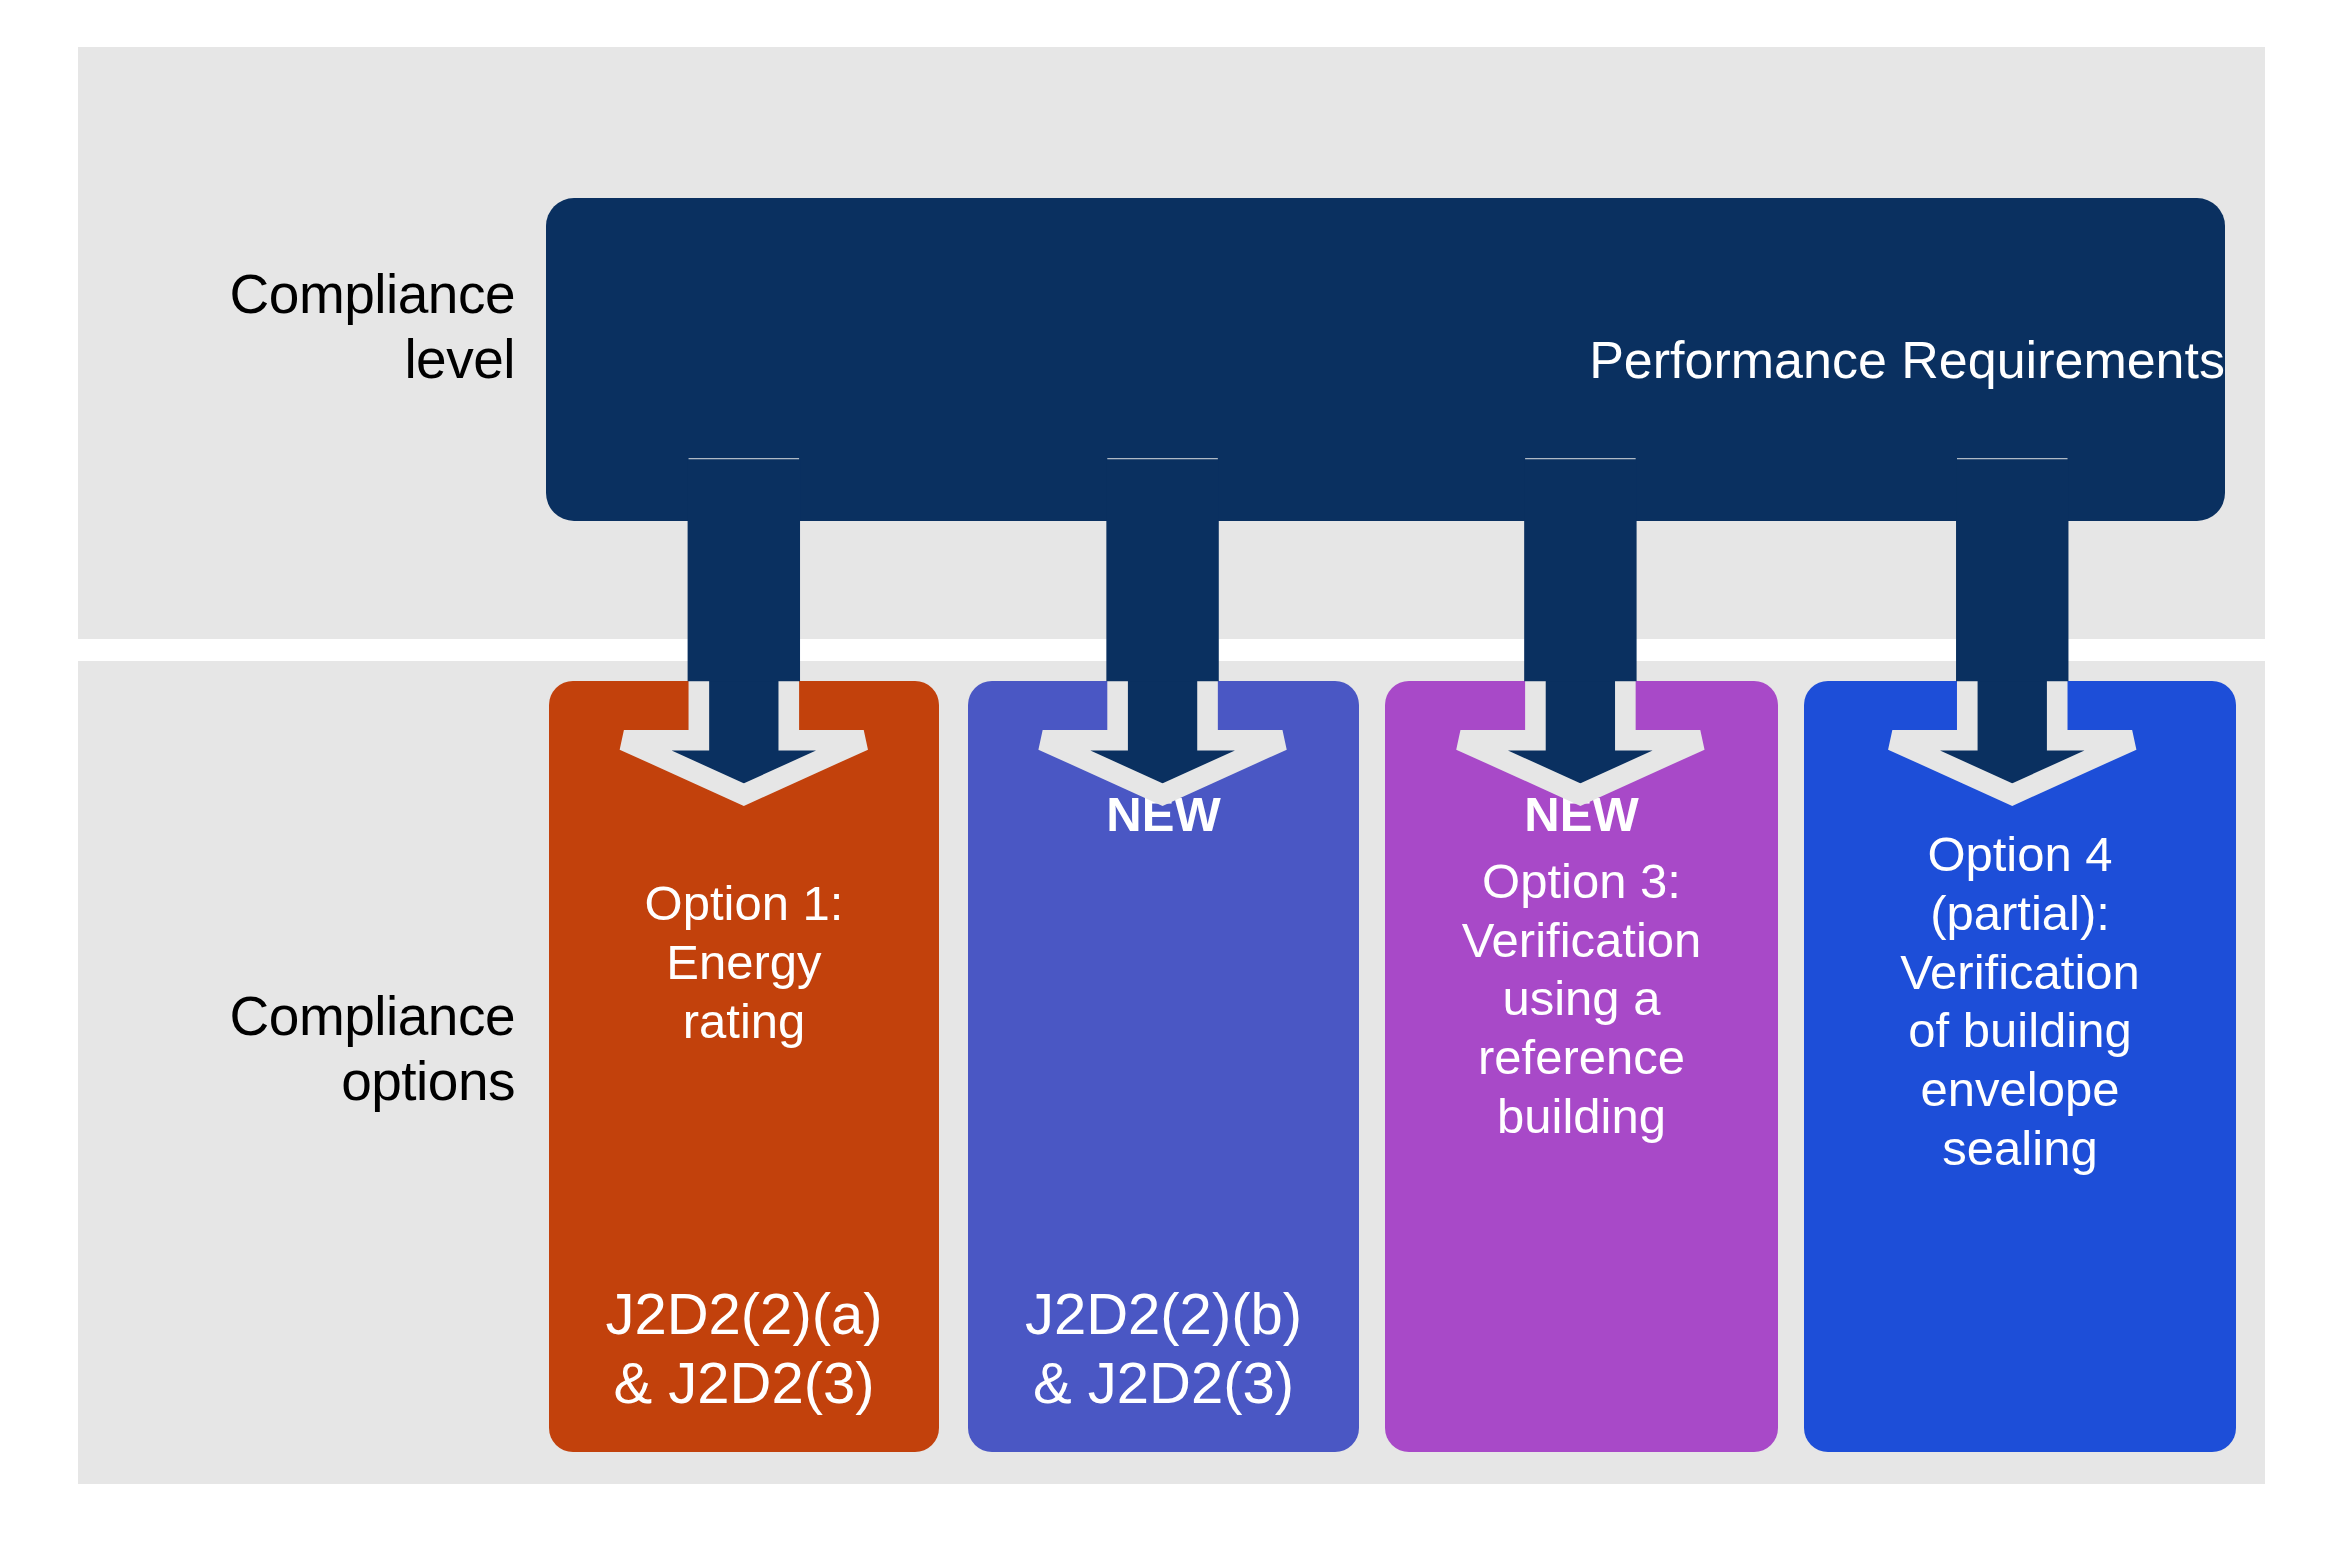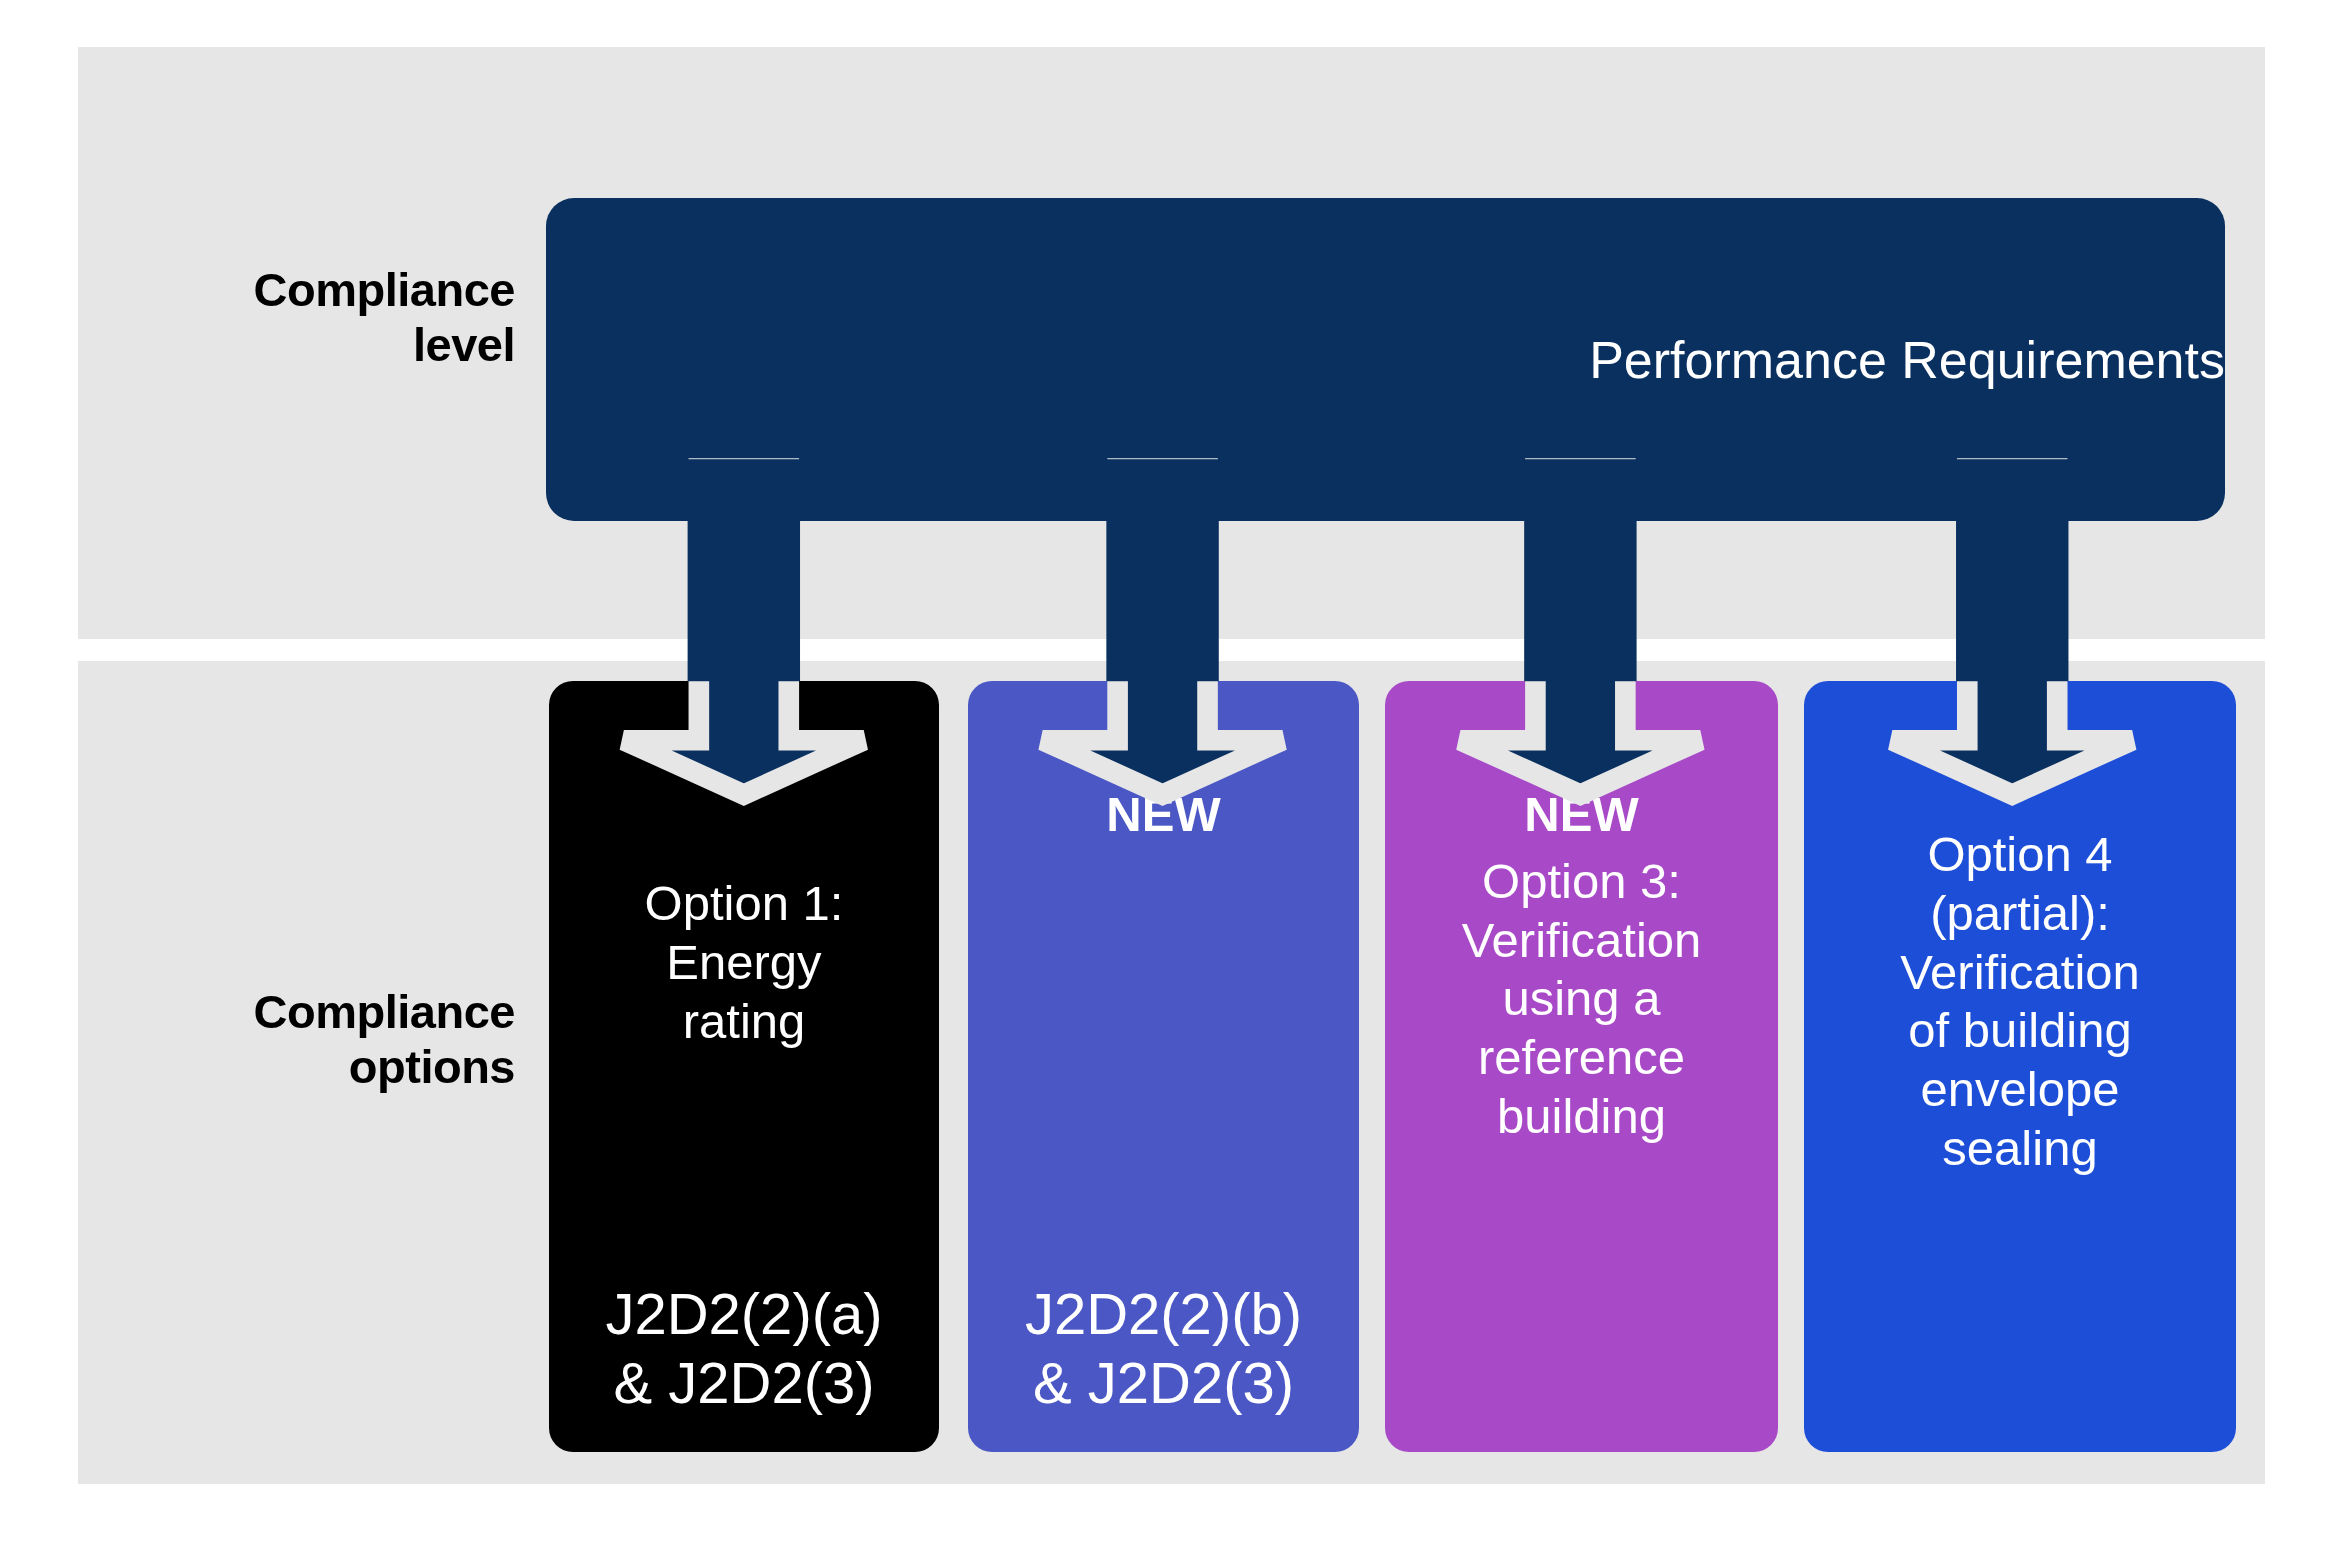--- a/index.html
+++ b/index.html
@@ -10,25 +10,25 @@
     overflow:hidden;
   }
   #canvas{position:relative;width:2342px;height:1562px;}
 
   .band{position:absolute;background:#e6e6e6;}
   #band-top{left:78px;top:47px;width:2187px;height:592px;}
   #band-bottom{left:78px;top:661px;width:2187px;height:823px;}
 
   .row-label{
     position:absolute;
-    font-weight:bold;
+    font-weight:normal;
     color:#000000;
     text-align:right;
     line-height:1.18;
-    font-size:47px;
+    font-size:55px;
     letter-spacing:-0.5px;
     white-space:pre-line;
   }
   #label-level{left:75px;top:262px;width:440px;}
   #label-options{left:75px;top:984px;width:440px;}
 
   
   #perf-bar{
     position:absolute;
     left:546px;top:198px;width:1679px;height:323px;
@@ -78,21 +78,21 @@
     font-size:58px;
     line-height:1.20;
     text-align:center;
     width:100%;
     white-space:pre-line;
     position:absolute;
     left:0;right:0;
     bottom:34px;
   }
 
-  #box-1{left:549px;width:390px;background:#000000;}
+  #box-1{left:549px;width:390px;background:#c2410c;}
   #box-2{left:968px;width:391px;background:#4a57c4;}
   #box-3{left:1385px;width:393px;background:#a849c8;}
   #box-4{left:1804px;width:432px;background:#1d4ed8;}
 
   
   #box-1 .opt-title{margin-top:32px;}
   #box-4 .opt-title{margin-top:-17px;}
   #box-3 .opt-title{margin-top:9.4px;}
 </style>
 </head>

